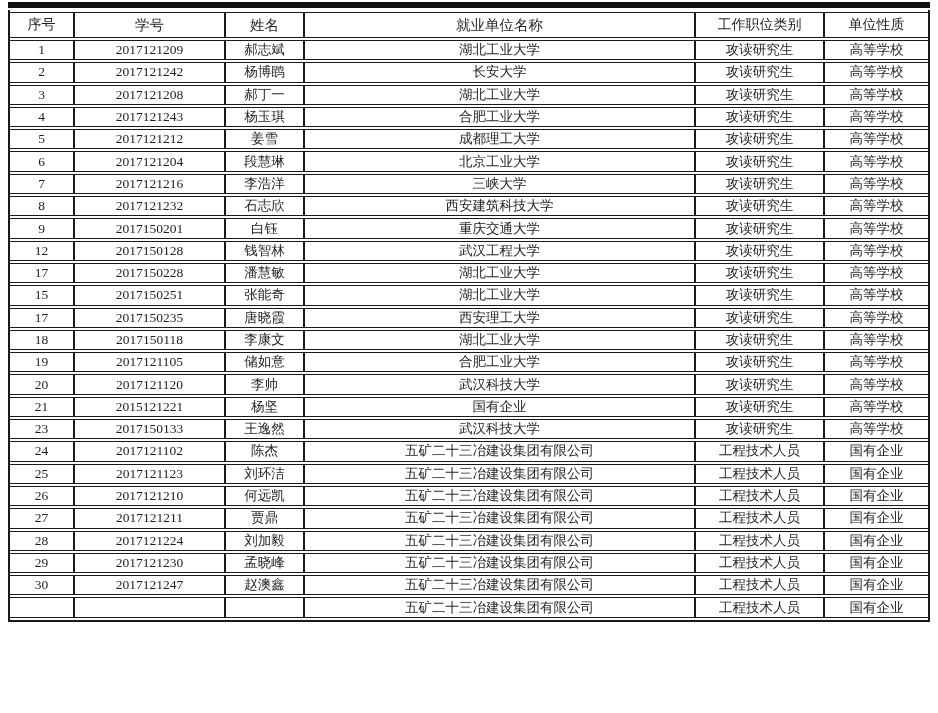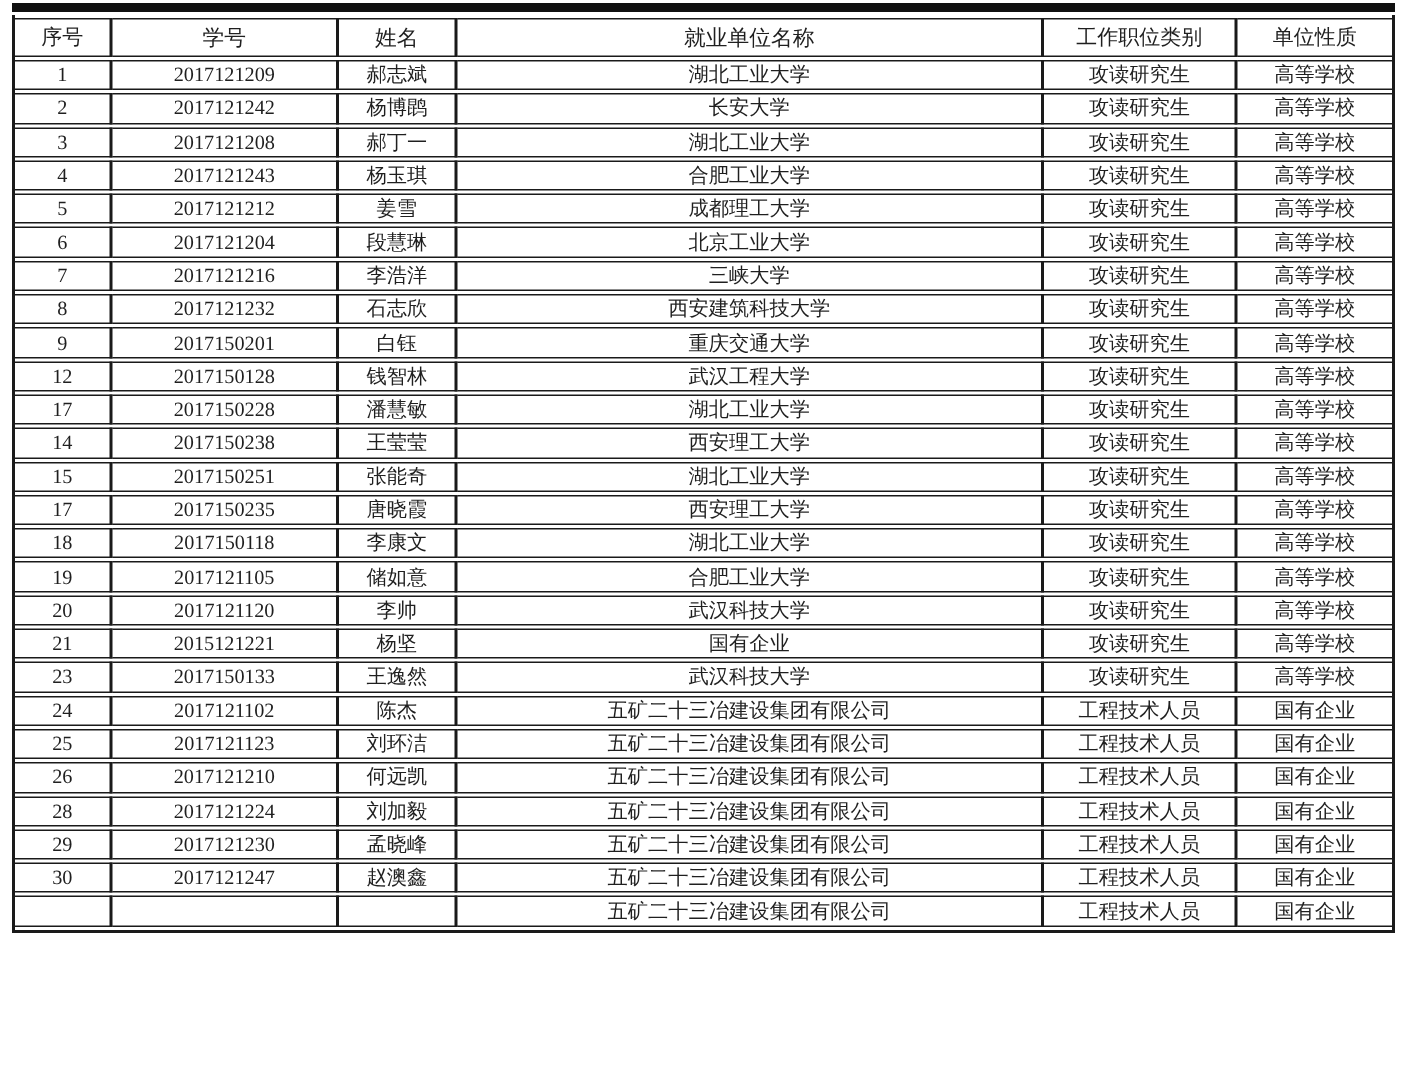--- a/index.html
+++ b/index.html
@@ -170,28 +170,20 @@
         </tr>
         <tr>
           <td>17</td>
           <td>2017150228</td>
           <td>潘慧敏</td>
           <td>湖北工业大学</td>
           <td>攻读研究生</td>
           <td>高等学校</td>
         </tr>
         <tr>
-          <td>14</td>
-          <td>2017150238</td>
-          <td>王莹莹</td>
-          <td>西安理工大学</td>
-          <td>攻读研究生</td>
-          <td>高等学校</td>
-        </tr>
-        <tr>
           <td>15</td>
           <td>2017150251</td>
           <td>张能奇</td>
           <td>湖北工业大学</td>
           <td>攻读研究生</td>
           <td>高等学校</td>
         </tr>
         <tr>
           <td>17</td>
           <td>2017150235</td>
@@ -253,20 +245,28 @@
           <td>2017121123</td>
           <td>刘环洁</td>
           <td>五矿二十三冶建设集团有限公司</td>
           <td>工程技术人员</td>
           <td>国有企业</td>
         </tr>
         <tr>
           <td>26</td>
           <td>2017121210</td>
           <td>何远凯</td>
+          <td>五矿二十三冶建设集团有限公司</td>
+          <td>工程技术人员</td>
+          <td>国有企业</td>
+        </tr>
+        <tr>
+          <td>27</td>
+          <td>2017121211</td>
+          <td>贾鼎</td>
           <td>五矿二十三冶建设集团有限公司</td>
           <td>工程技术人员</td>
           <td>国有企业</td>
         </tr>
         <tr>
           <td>28</td>
           <td>2017121224</td>
           <td>刘加毅</td>
           <td>五矿二十三冶建设集团有限公司</td>
           <td>工程技术人员</td>

